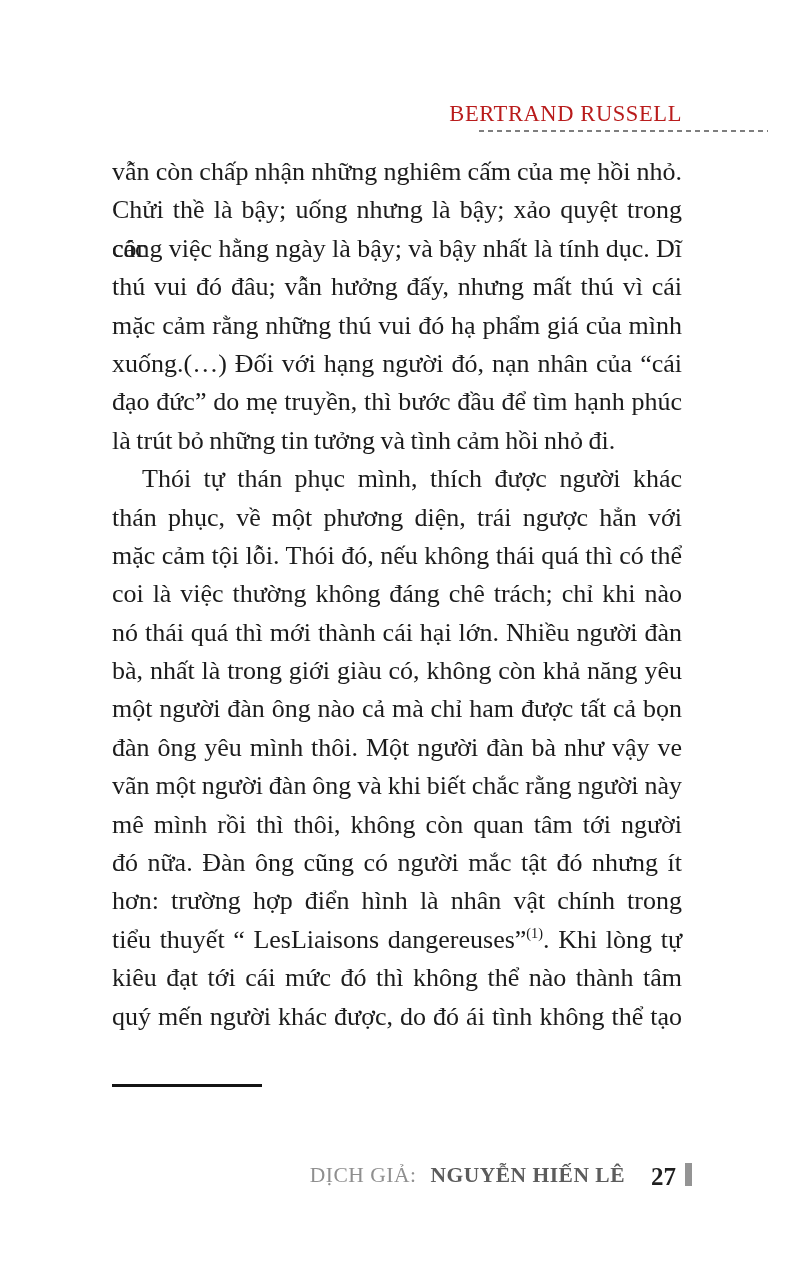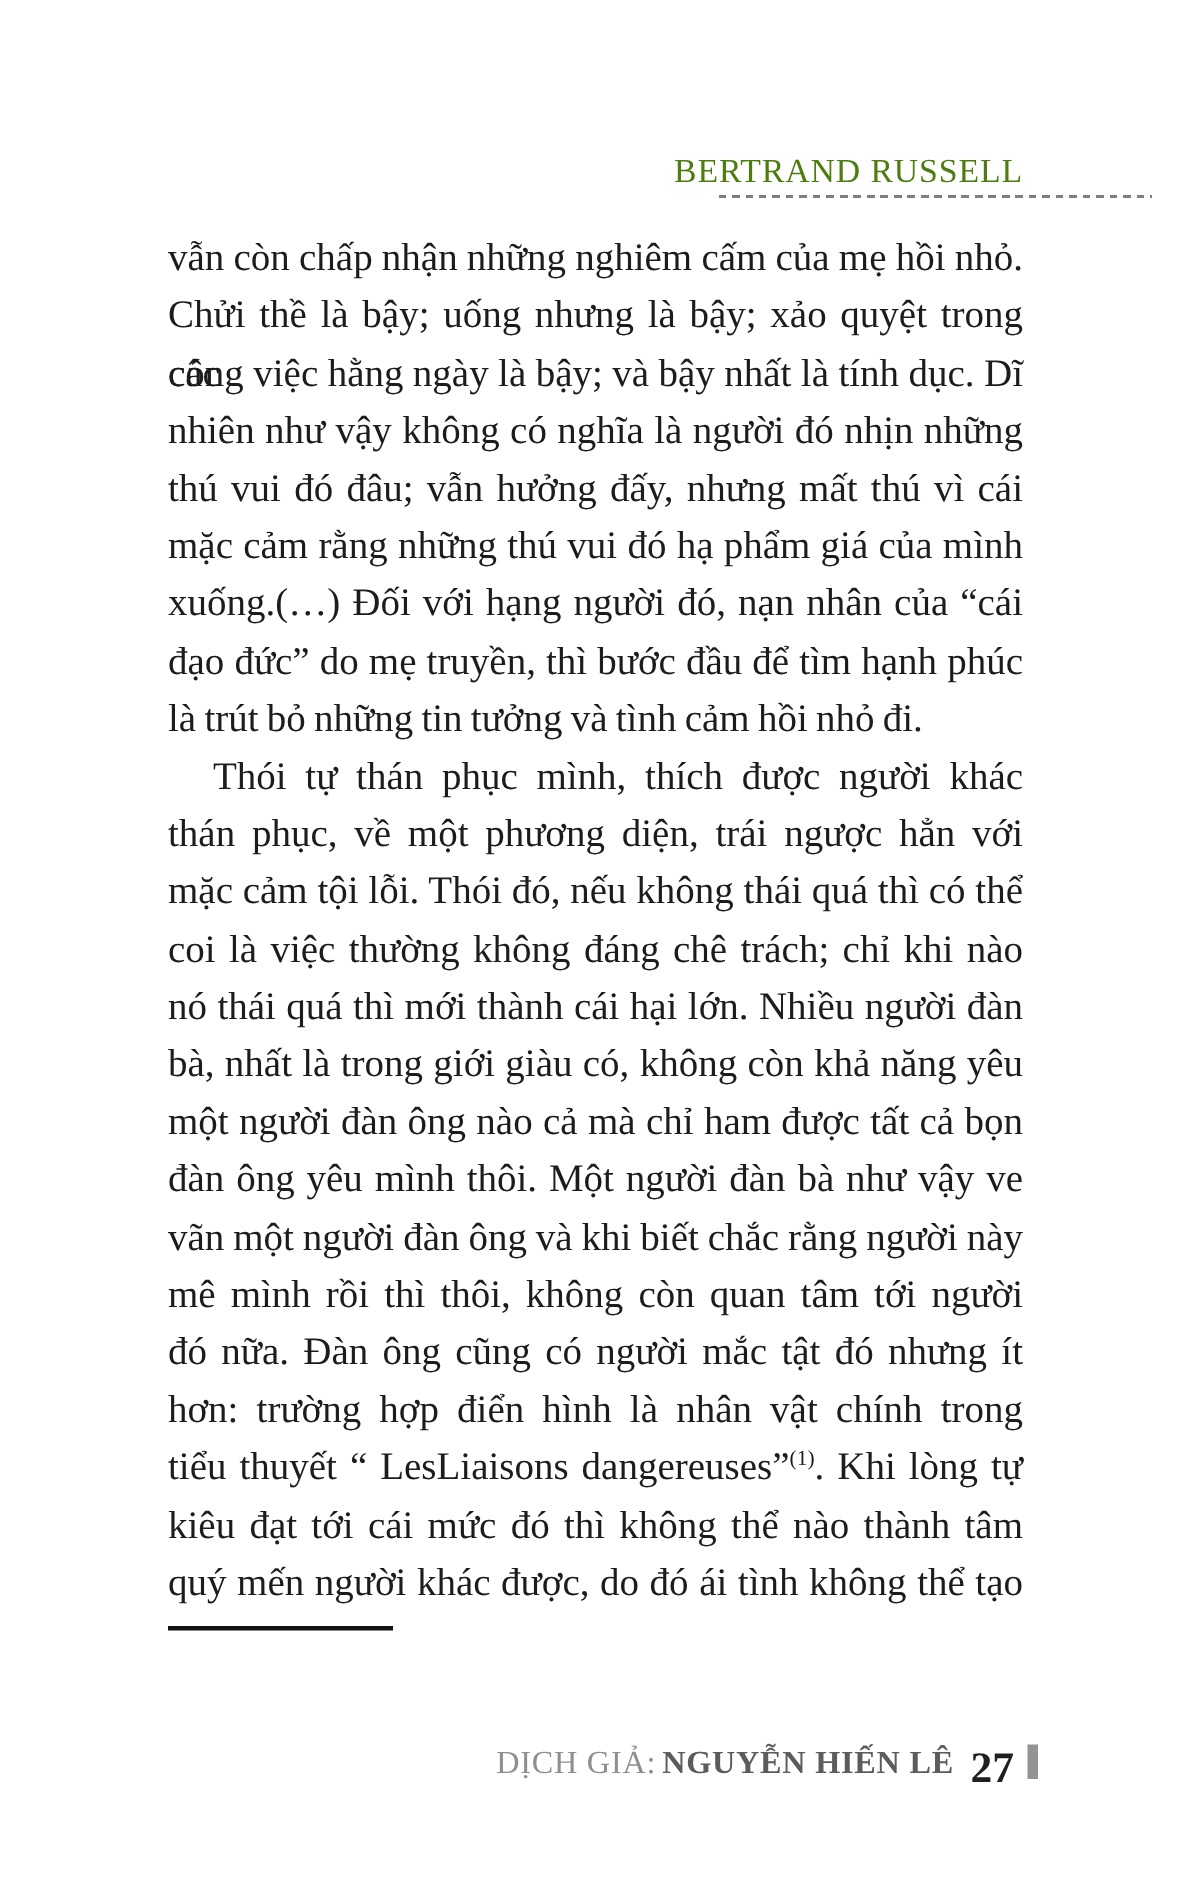--- a/index.html
+++ b/index.html
@@ -12,21 +12,21 @@
     overflow: hidden;
   }
   .page { position: absolute; inset: 0; }
 
   
   .header-author {
     position: absolute;
     top: 101px; right: 118px;
     font-size: 22.5px;
     letter-spacing: 0.6px;
-    color: #4d7c0f;
+    color: #b91c1c;
     white-space: nowrap;
   }
   .header-rule {
     position: absolute;
     top: 130px; left: 479px;
     width: 289px; height: 2px;
     background: repeating-linear-gradient(90deg,
       #7e7e7e 0, #7e7e7e 5px, transparent 5px, transparent 9px);
   }
 
@@ -80,43 +80,42 @@
   .footer {
     position: absolute;
     top: 1163px; right: 108px;
     display: flex;
     align-items: flex-start;
     white-space: nowrap;
     font-size: 21.5px;
     letter-spacing: 0.5px;
   }
   .f-label { color: #8f8f8f; }
-  .f-name  { color: #5c5c5c; font-weight: 600; margin-left: 4px; }
-  .f-num   { color: #1f1f1f; font-weight: 700; margin-left: 11px; font-size: 29px; letter-spacing: 0; }
+  .f-name  { color: #5c5c5c; font-weight: 600; margin-left: 14px; }
+  .f-num   { color: #1f1f1f; font-weight: 700; margin-left: 26px; font-size: 25px; letter-spacing: 0; }
   .f-bar   {
     display: inline-block;
     width: 7px; height: 23px;
     background: #949494;
     margin-left: 9px;
   }
 </style>
 </head>
 <body>
 
 <div class="page">
 
   <div class="header-author">BERTRAND RUSSELL</div>
   <div class="header-rule"></div>
 
   <div class="body-text">
 
     <div class="line">vẫn còn chấp nhận những nghiêm cấm của mẹ hồi nhỏ.</div>
     <div class="line">Chửi thề là bậy; uống nhưng là bậy; xảo quyệt trong các</div>
     <div class="line">công việc hằng ngày là bậy; và bậy nhất là tính dục. Dĩ</div>
-    <div class="line">nhiên như vậy không có nghĩa là người đó nhịn những</div>
     <div class="line">thú vui đó đâu; vẫn hưởng đấy, nhưng mất thú vì cái</div>
     <div class="line">mặc cảm rằng những thú vui đó hạ phẩm giá của mình</div>
     <div class="line">xuống.(…) Đối với hạng người đó, nạn nhân của “cái</div>
     <div class="line">đạo đức” do mẹ truyền, thì bước đầu để tìm hạnh phúc</div>
     <div class="line para-end">là trút bỏ những tin tưởng và tình cảm hồi nhỏ đi.</div>
 
     <div class="line indent">Thói tự thán phục mình, thích được người khác</div>
     <div class="line">thán phục, về một phương diện, trái ngược hẳn với</div>
     <div class="line">mặc cảm tội lỗi. Thói đó, nếu không thái quá thì có thể</div>
     <div class="line">coi là việc thường không đáng chê trách; chỉ khi nào</div>

